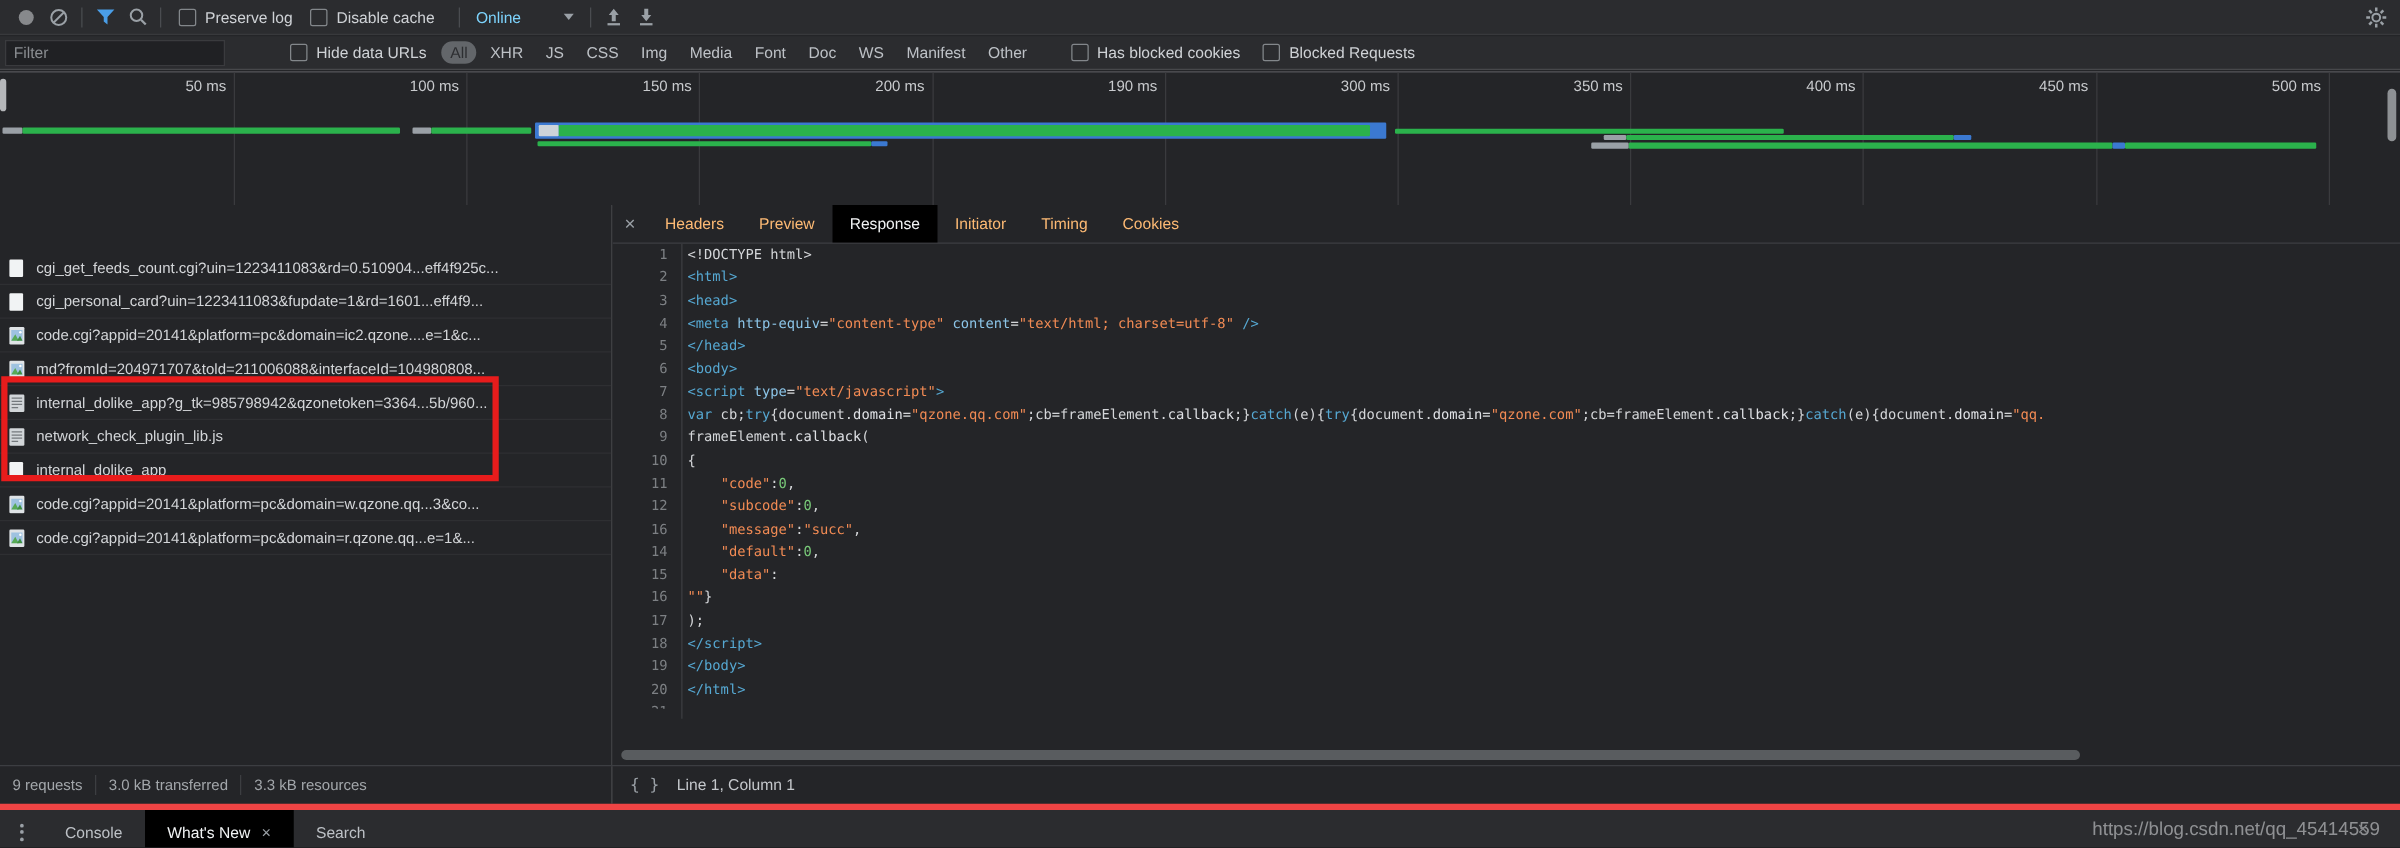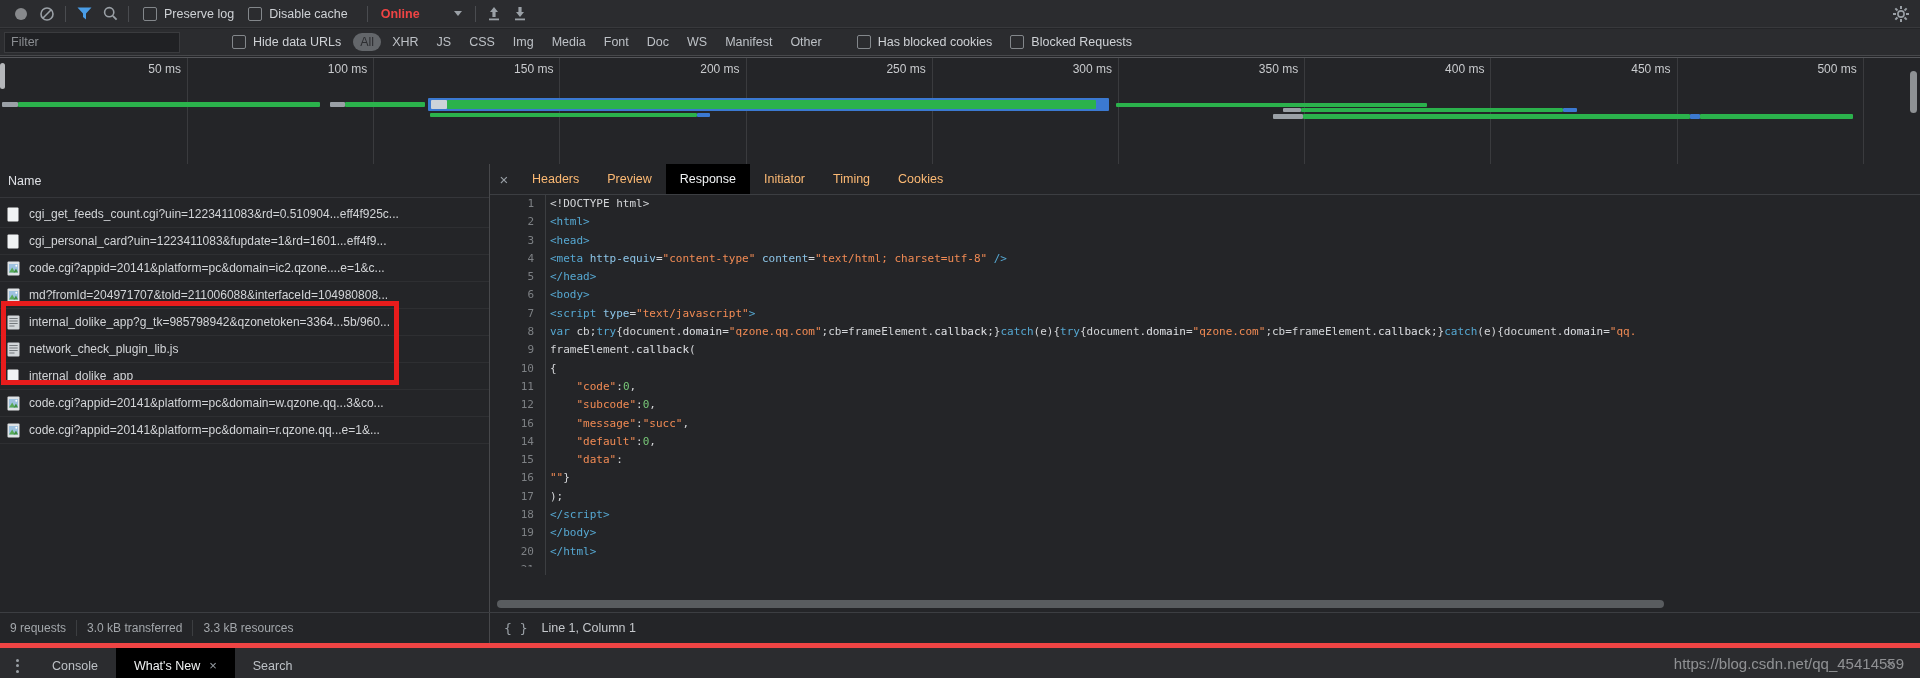--- a/index.html
+++ b/index.html
@@ -6,21 +6,21 @@
   #app{position:relative;width:1920px;height:678px;background:#242528;overflow:hidden;
        font-family:"Liberation Sans","DejaVu Sans",sans-serif;font-size:12.5px;color:#dfe1e5;}
   
   .toolbar{position:absolute;left:0;top:0;width:1920px;height:28px;background:#2b2c2f;
            border-bottom:1px solid #38393c;display:flex;align-items:center;padding-left:8px;box-sizing:border-box;}
   .tb-btn{display:flex;align-items:center;justify-content:center;width:26px;height:24px;flex:0 0 auto;}
   .vsep{width:1px;height:16px;background:#4a4c50;margin:0 5px;flex:0 0 auto;}
   .rec-dot{width:12px;height:12px;border-radius:50%;background:#87898c;}
   .cb{width:12px;height:12px;border:1px solid #83878b;border-radius:2px;background:transparent;flex:0 0 auto;}
   .tb-label{margin:0 14px 0 7px;color:#cfd2d6;}
-  .throttle{display:flex;align-items:center;margin:0 8px;color:#ef4444;font-weight:bold;}
+  .throttle{display:flex;align-items:center;margin:0 8px;color:#7dd3fc;}
   .caret{width:0;height:0;border-left:4px solid transparent;border-right:4px solid transparent;
          border-top:5px solid #9aa0a6;margin-left:34px;}
   .gear{position:absolute;right:10px;top:5px;width:18px;height:18px;}
   
   .filterbar{position:absolute;left:0;top:29px;width:1920px;height:27px;background:#2b2c2f;
              display:flex;align-items:center;box-sizing:border-box;border-bottom:1px solid #47484b;}
   .filter-input{width:162px;height:19px;margin-left:4px;background:#202124;border:1px solid #3a3b3e;
                 color:#bdc1c6;font:12.5px "Liberation Sans",sans-serif;padding:0 6px;outline:none;}
   .filter-input::placeholder{color:#8a8d91;}
   .types{display:flex;align-items:center;margin-left:10px;}
@@ -178,21 +178,21 @@
     <span class="ov-thumb-r"></span>
   <div class="gridline" style="left: 187px;"></div>
       <div class="tick-label" style="left: 101px;">50 ms</div>
       <div class="gridline" style="left: 373.2px;"></div>
       <div class="tick-label" style="left: 287.2px;">100 ms</div>
       <div class="gridline" style="left: 559.4px;"></div>
       <div class="tick-label" style="left: 473.4px;">150 ms</div>
       <div class="gridline" style="left: 745.6px;"></div>
       <div class="tick-label" style="left: 659.6px;">200 ms</div>
       <div class="gridline" style="left: 931.8px;"></div>
-      <div class="tick-label" style="left: 845.8px;">250 ms</div>
+      <div class="tick-label" style="left: 845.8px;">190 ms</div>
       <div class="gridline" style="left: 1118px;"></div>
       <div class="tick-label" style="left: 1032px;">300 ms</div>
       <div class="gridline" style="left: 1304.2px;"></div>
       <div class="tick-label" style="left: 1218.2px;">350 ms</div>
       <div class="gridline" style="left: 1490.4px;"></div>
       <div class="tick-label" style="left: 1404.4px;">400 ms</div>
       <div class="gridline" style="left: 1676.6px;"></div>
       <div class="tick-label" style="left: 1590.6px;">450 ms</div>
       <div class="gridline" style="left: 1862.8px;"></div>
       <div class="tick-label" style="left: 1776.8px;">500 ms</div>
@@ -209,23 +209,20 @@
       <div class="wbar" style="left: 1283px; top: 50px; width: 18px; height: 4px; background: rgb(154, 160, 166);"></div>
       <div class="wbar" style="left: 1301px; top: 50px; width: 262px; height: 4px; background: rgb(43, 178, 76);"></div>
       <div class="wbar" style="left: 1563px; top: 50px; width: 14px; height: 4px; background: rgb(59, 121, 209);"></div>
       <div class="wbar" style="left: 1273px; top: 56px; width: 30px; height: 5px; background: rgb(154, 160, 166);"></div>
       <div class="wbar" style="left: 1303px; top: 56px; width: 387px; height: 5px; background: rgb(43, 178, 76);"></div>
       <div class="wbar" style="left: 1690px; top: 56px; width: 10px; height: 5px; background: rgb(59, 121, 209);"></div>
       <div class="wbar" style="left: 1700px; top: 56px; width: 153px; height: 5px; background: rgb(43, 178, 76);"></div>
     </div>
 
   <div class="namepanel">
-    <div class="name-header">
-      <span>Name</span>
-    </div>
     <div class="req-rows">
         <div class="req-row">
           <span class="ric">
             <svg width="12" height="15" viewBox="0 0 12 15">
               <rect x="0.5" y="0.5" width="11" height="14" rx="1" fill="#f1f3f4"></rect>
             </svg>
           </span>
           <span>cgi_get_feeds_count.cgi?uin=1223411083&amp;rd=0.510904...eff4f925c...</span>
         </div>
         <div class="req-row">

